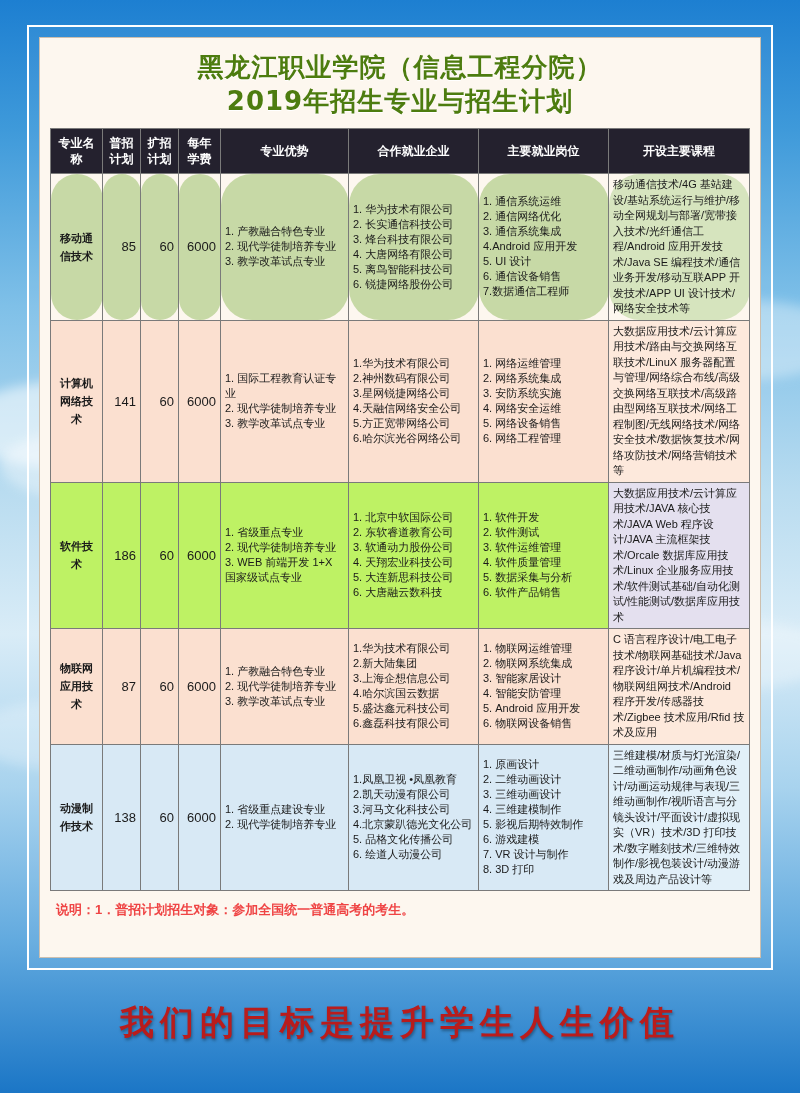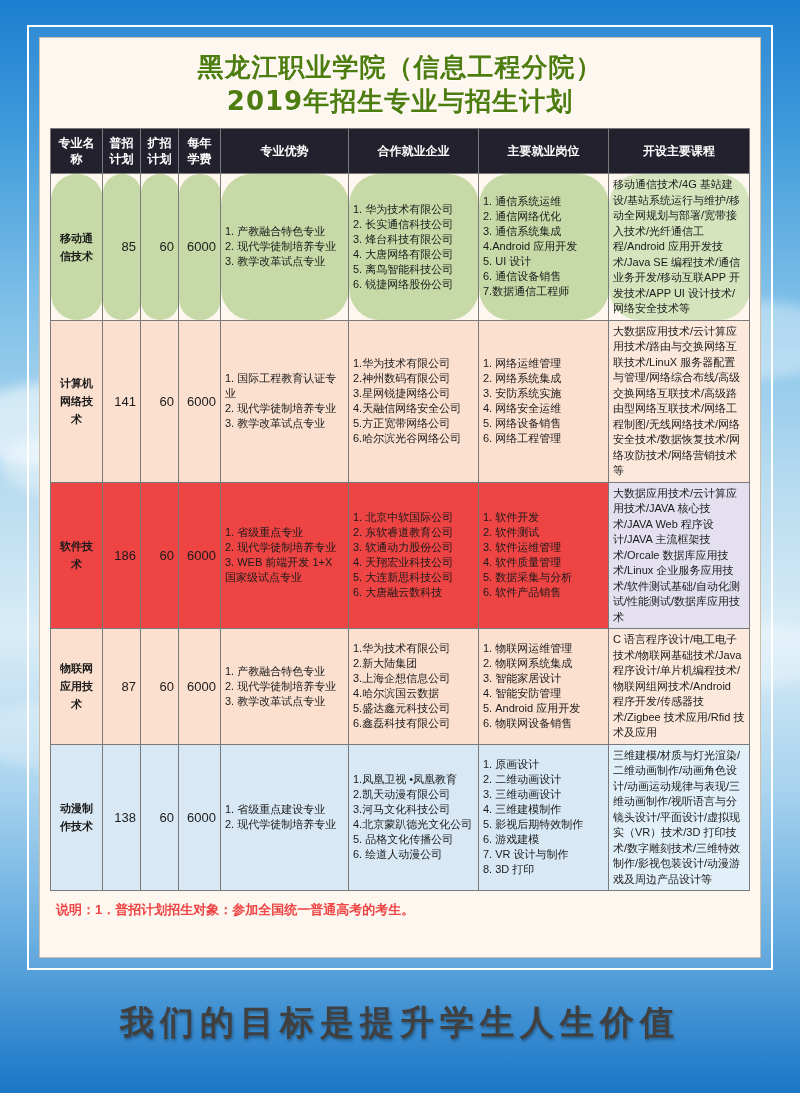--- a/index.html
+++ b/index.html
@@ -51,37 +51,37 @@
   table.plan thead th{
     background:#24212e;color:#ffffff;font-weight:bold;
     font-size:12px;text-align:center;padding:6px 3px;line-height:16px;
   }
   .c-name{text-align:center;font-weight:bold;font-size:11px;line-height:18px;}
   .c-num{text-align:right;font-size:13px;font-weight:normal;}
   .c-adv,.c-ent,.c-job,.c-cou{font-size:11px;line-height:15px;text-align:left;}
   .c-cou{line-height:15.5px;}
   .row1 td{background:#c7d9a6;border-radius:31px;}
   .row2 td{background:#fbe0d0;}
-  .row3 td{background:#ef4444;}
+  .row3 td{background:#bef264;}
   .row4 td{background:#fbe0d0;}
   .row5 td{background:#d8e9f5;}
   .row1 td.cou{background:#d6e4be;}
   .row2 td.cou{background:#fde9dc;}
   .row3 td.cou{background:#e4e0ef;}
   .row4 td.cou{background:#fde9dc;}
   .row5 td.cou{background:#e2f0f9;}
   .notes{
     margin-top:8px;font-size:13px;font-weight:bold;color:#ef4444;
     line-height:22px;padding-left:6px;
   }
   .notes div{white-space:nowrap;}
   .notes .indent{padding-left:42px;}
   .slogan{
     position:absolute;left:0;top:1000px;width:800px;text-align:center;
-    color:#404040;font-size:34px;font-weight:bold;letter-spacing:6px;
+    color:#b91c1c;font-size:34px;font-weight:bold;letter-spacing:6px;
     font-family:"DejaVu Serif","Liberation Serif",serif;
     text-shadow:1px 2px 3px rgba(0,0,0,.35);
   }
 </style>
 </head>
 <body>
 
 <div class="cloud c1"></div>
 <div class="cloud c2"></div>
 <div class="cloud c3"></div>

